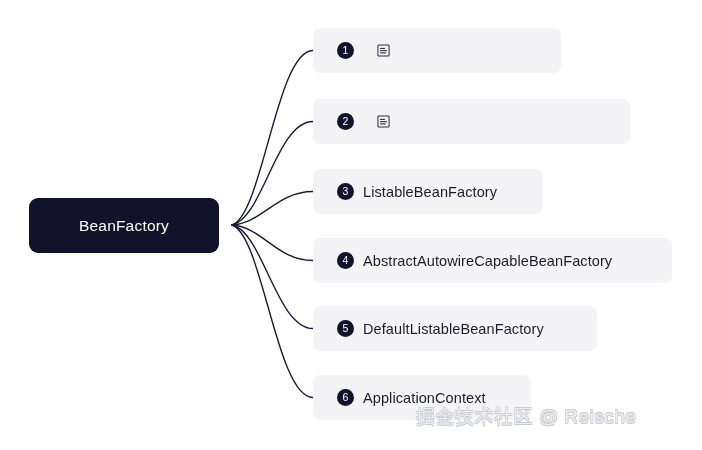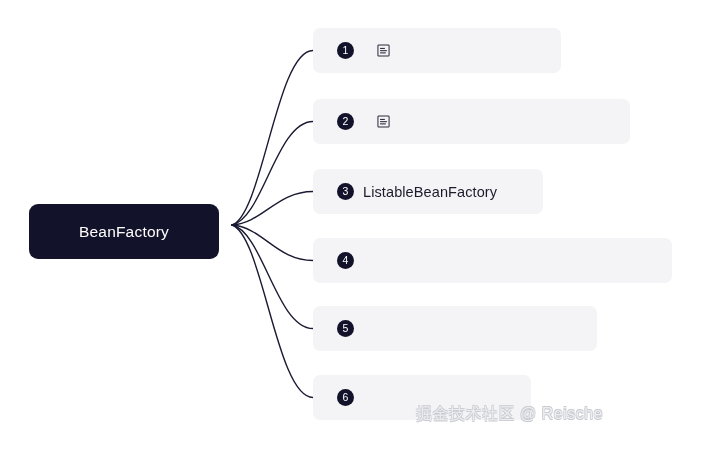--- a/index.html
+++ b/index.html
@@ -38,21 +38,20 @@
     position: absolute;
     left: 29px;
     top: 198px;
     width: 190px;
     height: 55px;
     background: #12122a;
     border-radius: 9px;
     display: flex;
     align-items: center;
     justify-content: center;
-    margin-top: 6px;
   }
   .root-label {
     color: #ffffff;
     font-size: 15.5px;
     letter-spacing: 0.2px;
     white-space: nowrap;
   }
 
   
   .child-node {
@@ -94,21 +93,21 @@
     align-items: center;
     justify-content: center;
   }
   .note-icon svg { display: block; }
 
   
   .watermark {
     position: absolute;
     left: 416px;
     top: 404px;
-    font-size: 16px;
+    font-size: 19px;
     color: #eceef0;
     white-space: nowrap;
     letter-spacing: 0.5px;
     text-shadow:
       -0.6px -0.6px 0 #c9ccd2,
        0.6px -0.6px 0 #c9ccd2,
       -0.6px  0.6px 0 #c9ccd2,
        0.6px  0.6px 0 #c9ccd2;
     pointer-events: none;
   }
@@ -153,24 +152,27 @@
             <rect x="3.3" y="9" width="6.2" height="1.15" fill="#2b2b3d"></rect>
           </svg>
         </span>
       </div>
       <div class="child-node" style="left: 313px; top: 169px; width: 230px; height: 45px;">
         <span class="badge">3</span>
         <span class="child-label">ListableBeanFactory</span>
       </div>
       <div class="child-node" style="left: 313px; top: 238px; width: 359px; height: 45px;">
         <span class="badge">4</span>
+        <span class="child-label">AbstractAutowireCapableBeanFactory</span>
       </div>
       <div class="child-node" style="left: 313px; top: 306px; width: 284px; height: 45px;">
         <span class="badge">5</span>
+        <span class="child-label">DefaultListableBeanFactory</span>
       </div>
       <div class="child-node" style="left: 313px; top: 375px; width: 218px; height: 45px;">
         <span class="badge">6</span>
+        <span class="child-label">ApplicationContext</span>
       </div>
     </div>
 
   <div class="watermark">掘金技术社区 @ Reische</div>
 
 </div>
 
 </body></html>

